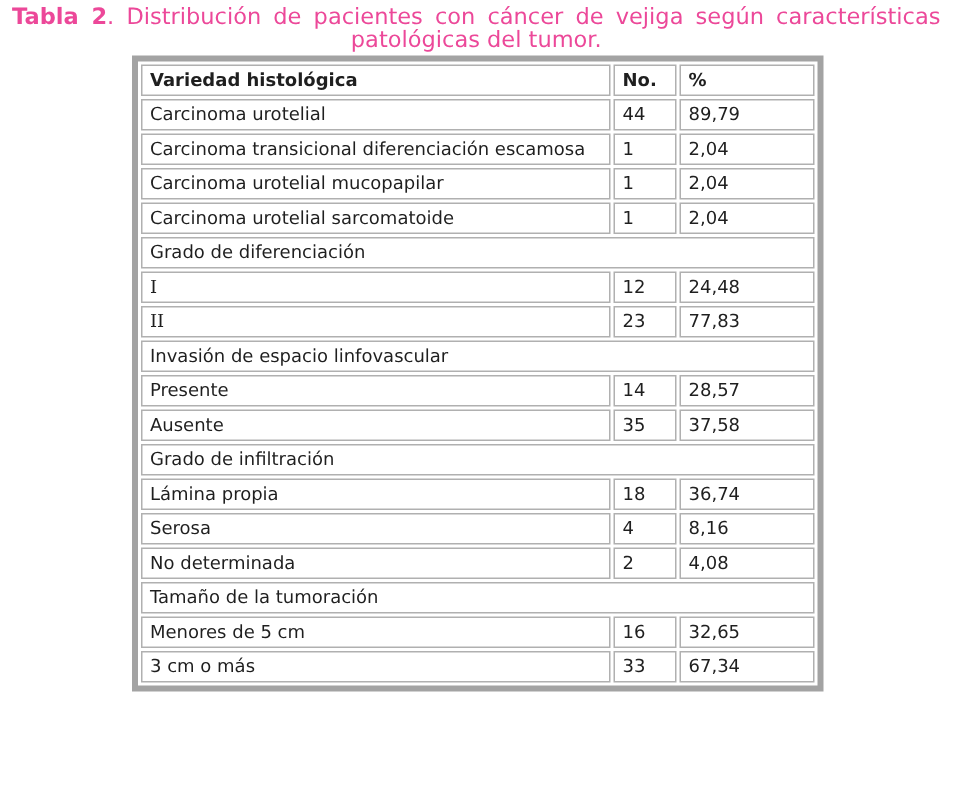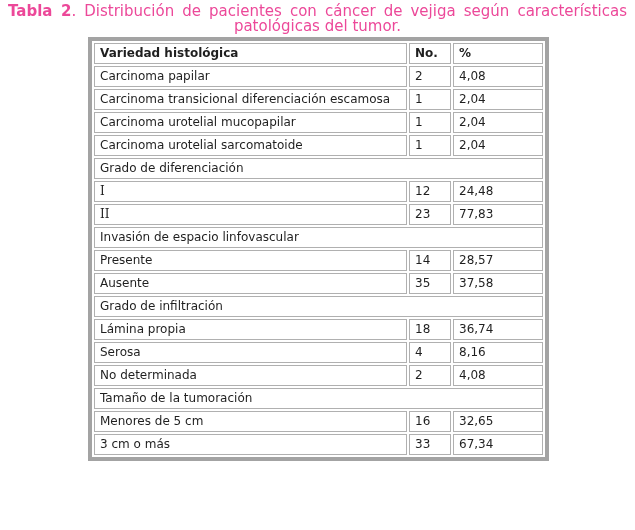--- a/index.html
+++ b/index.html
@@ -65,23 +65,23 @@
     </colgroup>
 
   <tbody>
       <tr>
     <th>Variedad histológica</th>
     <th class="num-h">No.</th>
     <th class="num-h">%</th>
   </tr>
 
   <tr>
-    <td>Carcinoma papilar</td>
-    <td class="num">2</td>
-    <td class="num">4,08</td>
+    <td>Carcinoma urotelial</td>
+    <td class="num">44</td>
+    <td class="num">89,79</td>
   </tr>
   <tr>
     <td>Carcinoma transicional diferenciación escamosa</td>
     <td class="num">1</td>
     <td class="num">2,04</td>
   </tr>
   <tr>
     <td>Carcinoma urotelial mucopapilar</td>
     <td class="num">1</td>
     <td class="num">2,04</td>

